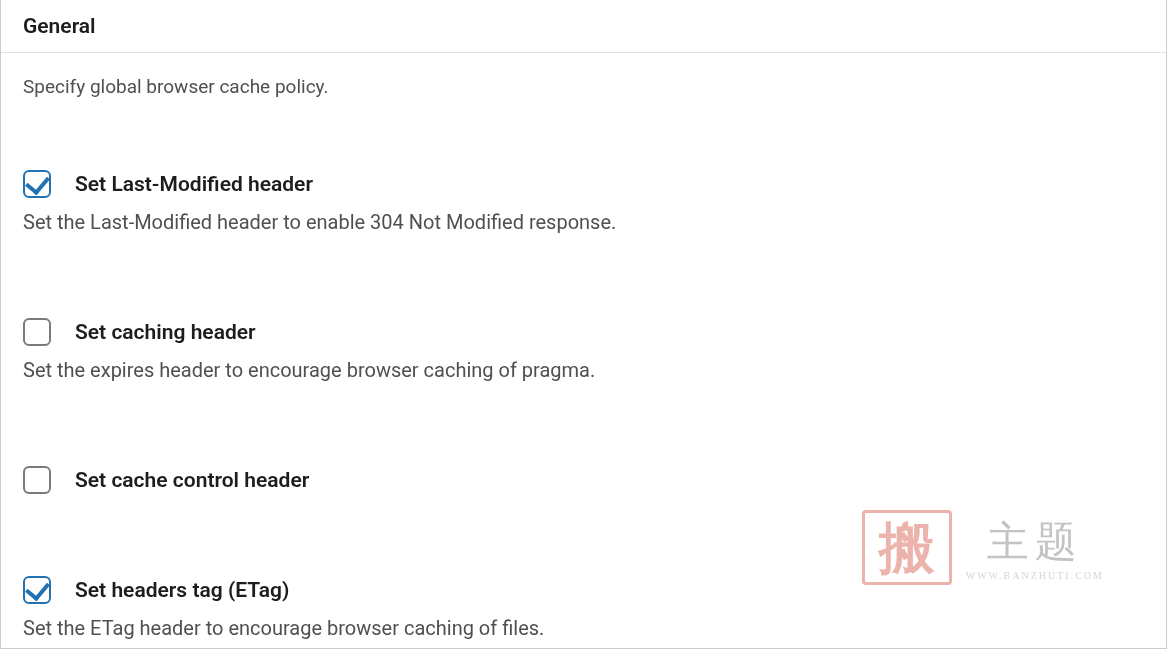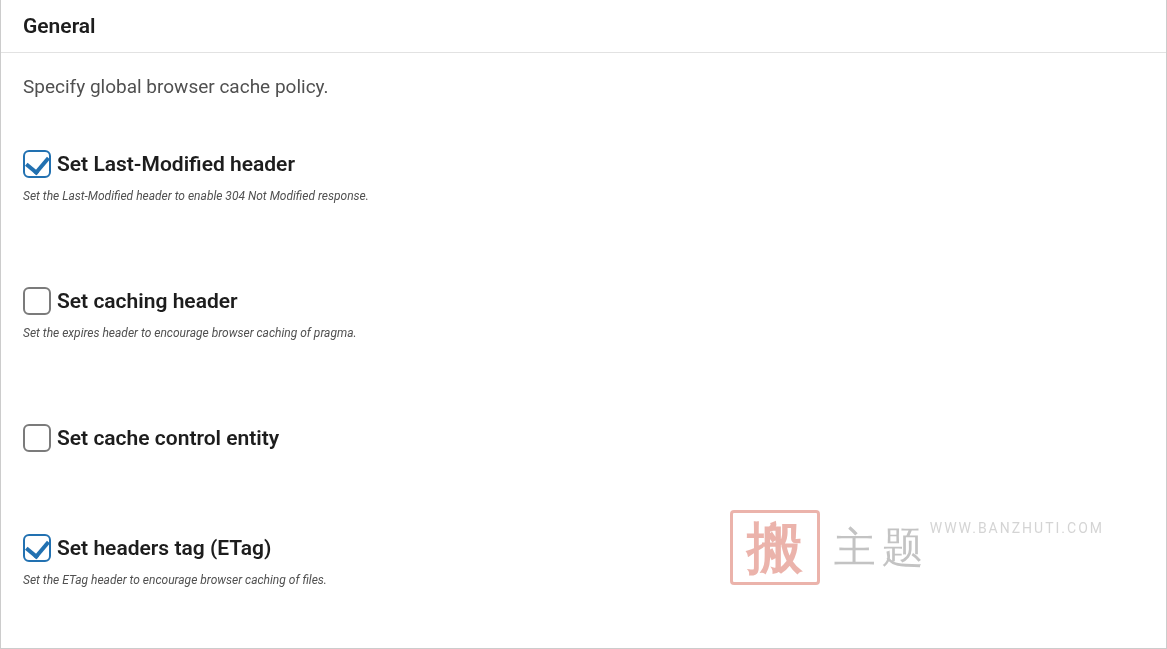--- a/index.html
+++ b/index.html
@@ -30,32 +30,32 @@
       font-size: 21px;
       font-weight: 600;
       color: #1d1d1d;
     }
     .panel-body {
       padding: 22px 22px;
     }
     .description {
       font-size: 19px;
       color: #505050;
-      margin-bottom: 52px;
+      margin-bottom: 72px;
     }
     .option-group {
       margin-bottom: 82px;
     }
     .option-group:last-child {
       margin-bottom: 0;
     }
     .option-row {
       display: flex;
       align-items: center;
-      gap: 6px;
+      gap: 24px;
       margin-bottom: 10px;
     }
     .checkbox {
       width: 28px;
       height: 28px;
       border: 2px solid #7b7b7b;
       border-radius: 6px;
       background: #ffffff;
       cursor: pointer;
       position: relative;
@@ -75,24 +75,23 @@
       border-width: 0 4px 4px 0;
       transform: rotate(40deg);
     }
     .option-label {
       font-size: 21px;
       font-weight: 600;
       color: #1d1d1d;
       cursor: pointer;
     }
     .option-description {
-      font-size: 12px;
+      font-size: 20px;
       color: #505050;
       line-height: 1.4;
-      font-style: italic;
     }
     .watermark {
       position: absolute;
       right: 62px;
       top: 510px;
       display: flex;
       align-items: center;
       gap: 14px;
       opacity: 0.5;
       pointer-events: none;
@@ -106,34 +105,35 @@
       align-items: center;
       justify-content: center;
       font-size: 56px;
       font-weight: 700;
       color: #d86a5a;
       line-height: 1;
       font-family: "SimSun", serif;
     }
     .watermark-text {
       display: flex;
-      flex-direction: row;
+      flex-direction: column;
       text-align: center;
     }
     .watermark-cn {
       font-size: 42px;
       font-weight: 400;
       color: #888888;
       letter-spacing: 6px;
       font-family: "SimHei", "Microsoft YaHei", sans-serif;
     }
     .watermark-url {
-      font-size: 14px;
+      font-size: 10px;
       color: #aaaaaa;
       letter-spacing: 2px;
+      font-family: Liberation Serif, serif;
     }
   </style>
 </head>
 <body>
 
 <div class="panel">
   <div class="panel-header">
     <h2 class="panel-title">General</h2>
   </div>
   <div class="panel-body">
@@ -151,21 +151,21 @@
       <div class="option-row">
         <div class="checkbox"></div>
         <label class="option-label">Set caching header</label>
       </div>
       <p class="option-description">Set the expires header to encourage browser caching of pragma.</p>
     </div>
 
     <div class="option-group">
       <div class="option-row">
         <div class="checkbox"></div>
-        <label class="option-label">Set cache control entity</label>
+        <label class="option-label">Set cache control header</label>
       </div>
     </div>
 
     <div class="option-group">
       <div class="option-row">
         <div class="checkbox checked"></div>
         <label class="option-label">Set headers tag (ETag)</label>
       </div>
       <p class="option-description">Set the ETag header to encourage browser caching of files.</p>
     </div>

